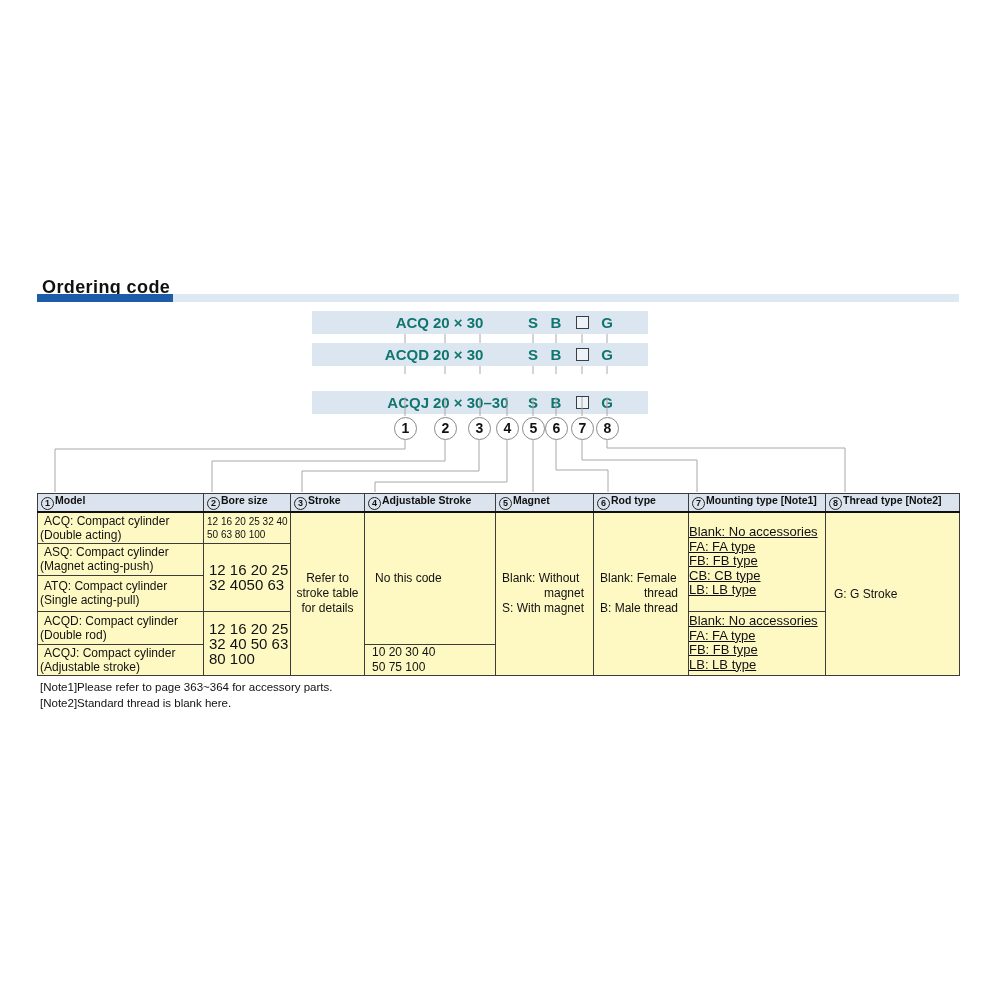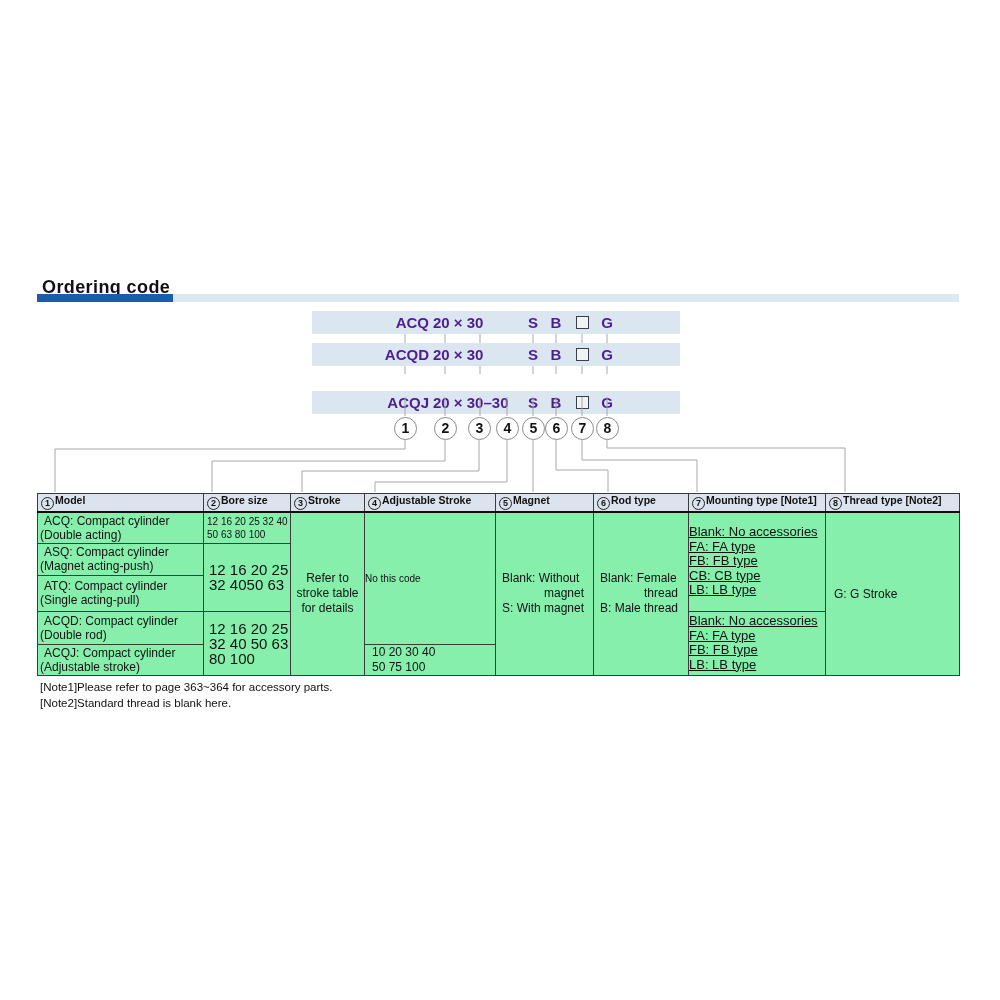--- a/index.html
+++ b/index.html
@@ -7,61 +7,61 @@
   body { font-family:"Liberation Sans", sans-serif; }
   #page { position:relative; width:1000px; height:1000px; background:#ffffff; overflow:hidden; }
 
   
   #title { position:absolute; left:42px; top:277px; font-size:18px; font-weight:bold; color:#111;
            letter-spacing:0.4px; }
   #title-bar-dark  { position:absolute; left:37px;  top:294px; width:136px; height:8px; background:#1d5ca8; }
   #title-bar-light { position:absolute; left:173px; top:294px; width:786px; height:8px; background:#dde8f3; }
 
   
-  .codebar { position:absolute; left:312px; width:368px; height:23px; background:#dce6f1;
-             font-weight:bold; font-size:15px; color:#4c1d95; line-height:23px; }
+  .codebar { position:absolute; left:312px; width:336px; height:23px; background:#dce6f1;
+             font-weight:bold; font-size:15px; color:#0f766e; line-height:23px; }
   .cb-name { position:absolute; left:0;   width:117px; text-align:right; }
   .cb-size { position:absolute; left:121px; white-space:nowrap; }
   .cb-ch   { position:absolute; width:16px; text-align:center; }
   .cb-s { left:213px; } .cb-b { left:236px; } .cb-g { left:287px; }
   .cb-box { position:absolute; left:264px; top:5px; width:13px; height:13px;
             border:1.5px solid #3a3f46; background:#eef3f8; }
 
   
   .bigcircle { position:absolute; top:417px; width:23px; height:23px; border:1px solid #8a8a8a;
                border-radius:50%; background:#fff; font-weight:bold; font-size:14px; color:#111;
                text-align:center; line-height:21px; z-index:3; }
 
   
   #wires { position:absolute; left:0; top:0; width:1000px; height:730px; z-index:1; }
 
   
   #spec-table { position:absolute; left:37px; top:493px; border-collapse:collapse; table-layout:fixed;
-                width:922px; color:#111; z-index:2; background:#86efac; }
+                width:922px; color:#111; z-index:2; background:#fef9c3; }
   #spec-table th, #spec-table td { border:1px solid #3c3c3c; overflow:hidden; }
   #spec-table th { background:#dbe3ee; height:18px; font-size:10.5px; font-weight:bold; text-align:left;
                    padding:0 0 0 3px; border-bottom:2px solid #101010; white-space:nowrap; }
   #spec-table { border:1.5px solid #222; }
   tr.r1 { height:30px; } tr.r2 { height:32px; } tr.r3 { height:36px; } tr.r4 { height:33px; } tr.r5 { height:31px; }
   tr.r5 td { border-bottom:2px solid #222; }
 
   .hnum { display:inline-block; width:13px; height:13px; border:1px solid #222; border-radius:50%;
           font-size:9px; font-weight:bold; line-height:11px; text-align:center; vertical-align:-2px;
           margin-right:1px; background:#dbe3ee; }
 
   td.model-cell { font-size:12px; line-height:14px; padding:1px 2px; vertical-align:middle; }
   .m-line1 { display:block; text-align:left; padding-left:4px; white-space:nowrap; }
   .m-line2 { display:block; text-align:left; white-space:nowrap; }
 
   td.bore-cell { font-size:15px; line-height:15px; padding-left:5px; vertical-align:middle; }
   td.bore-small { font-size:10px; line-height:13px; padding-left:3px; }
   .bline { display:block; white-space:nowrap; }
 
   td.stroke-cell { font-size:12px; line-height:15px; text-align:center; vertical-align:middle; }
-  td.adj-upper { font-size:10px; padding-left:0; vertical-align:middle;margin-top:12px; }
+  td.adj-upper { font-size:12px; padding-left:10px; vertical-align:middle;margin-top:12px; }
   td.adj-lower { font-size:12px; line-height:15px; padding-left:7px; vertical-align:middle; }
 
   td.magnet-cell, td.rod-cell { font-size:12px; line-height:15px; vertical-align:middle; padding-left:6px; }
   .dual-align { display:inline-block; text-align:left; }
   .dual-align .ln { display:block; white-space:nowrap; }
   .dual-align .rt { text-align:right; }
 
   td.mount-cell { font-size:13px; line-height:14.5px; padding-left:0; vertical-align:middle;text-decoration:underline; }
   td.thread-cell { font-size:12px; padding-left:8px; vertical-align:middle; }
 

